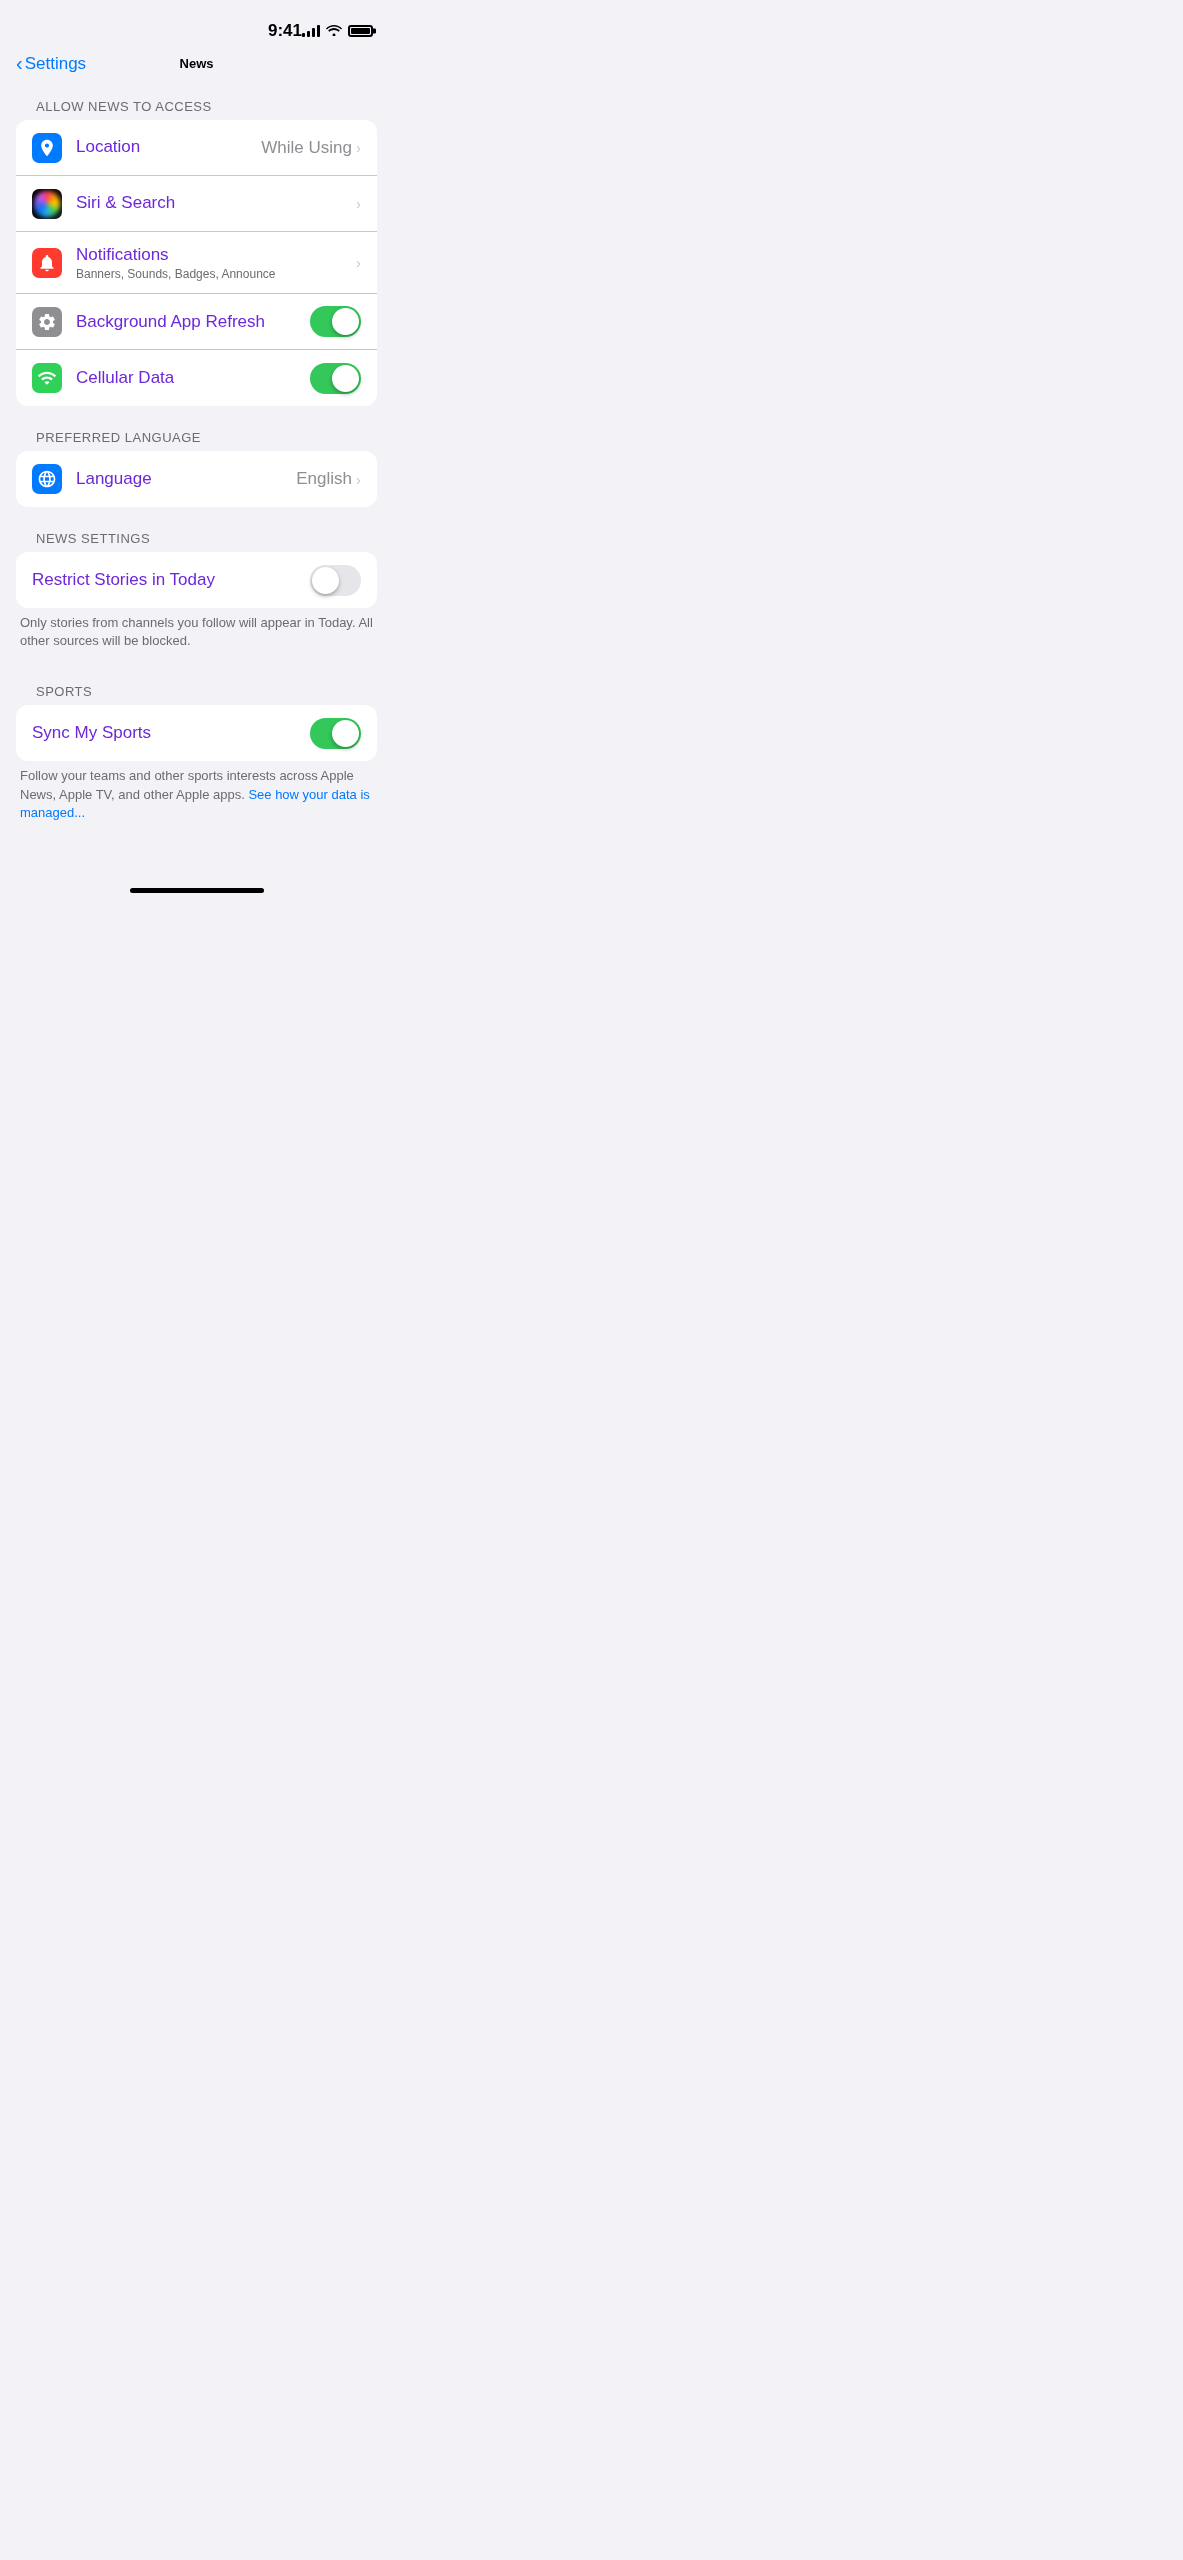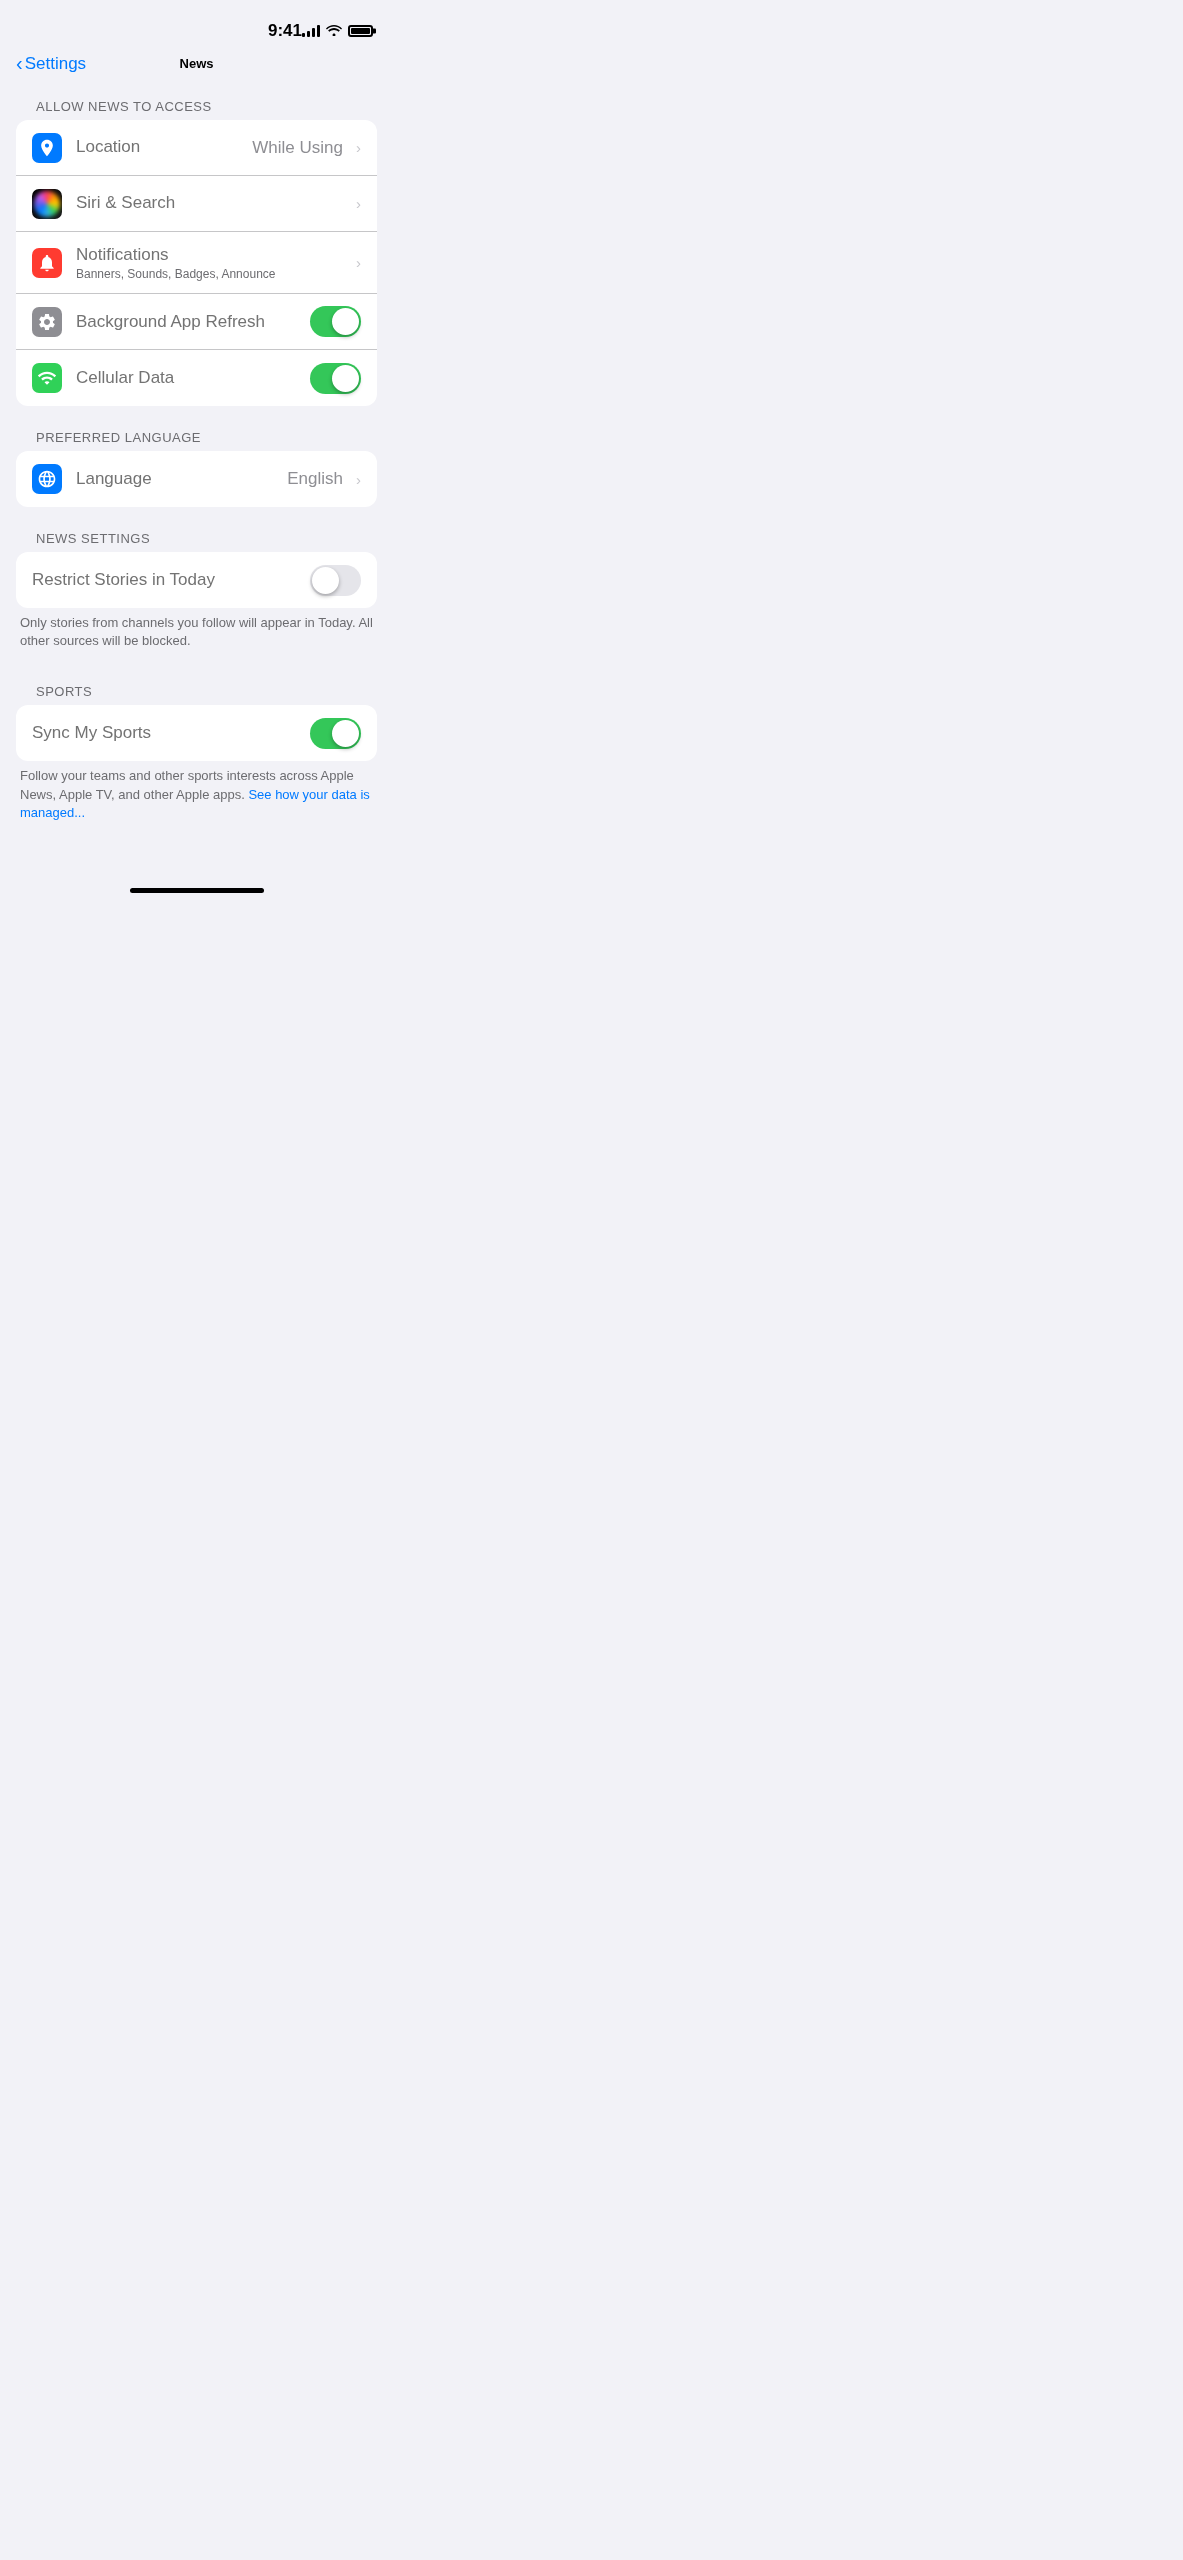--- a/index.html
+++ b/index.html
@@ -177,34 +177,34 @@
     }
 
     .row-content {
       flex: 1;
       display: flex;
       flex-direction: column;
     }
 
     .row-title {
       font-size: 17px;
-      color: #737373;
+      color: #6d28d9;
       line-height: 1.3;
     }
 
     .row-subtitle {
       font-size: 12px;
       color: #6c6c70;
       margin-top: 1px;
     }
 
     .row-right {
       display: flex;
       align-items: center;
-      gap: 13px;
+      gap: 4px;
       color: #8e8e93;
       font-size: 17px;
     }
 
     .chevron-right {
       color: #c7c7cc;
       font-size: 15px;
       font-weight: 500;
     }
 

